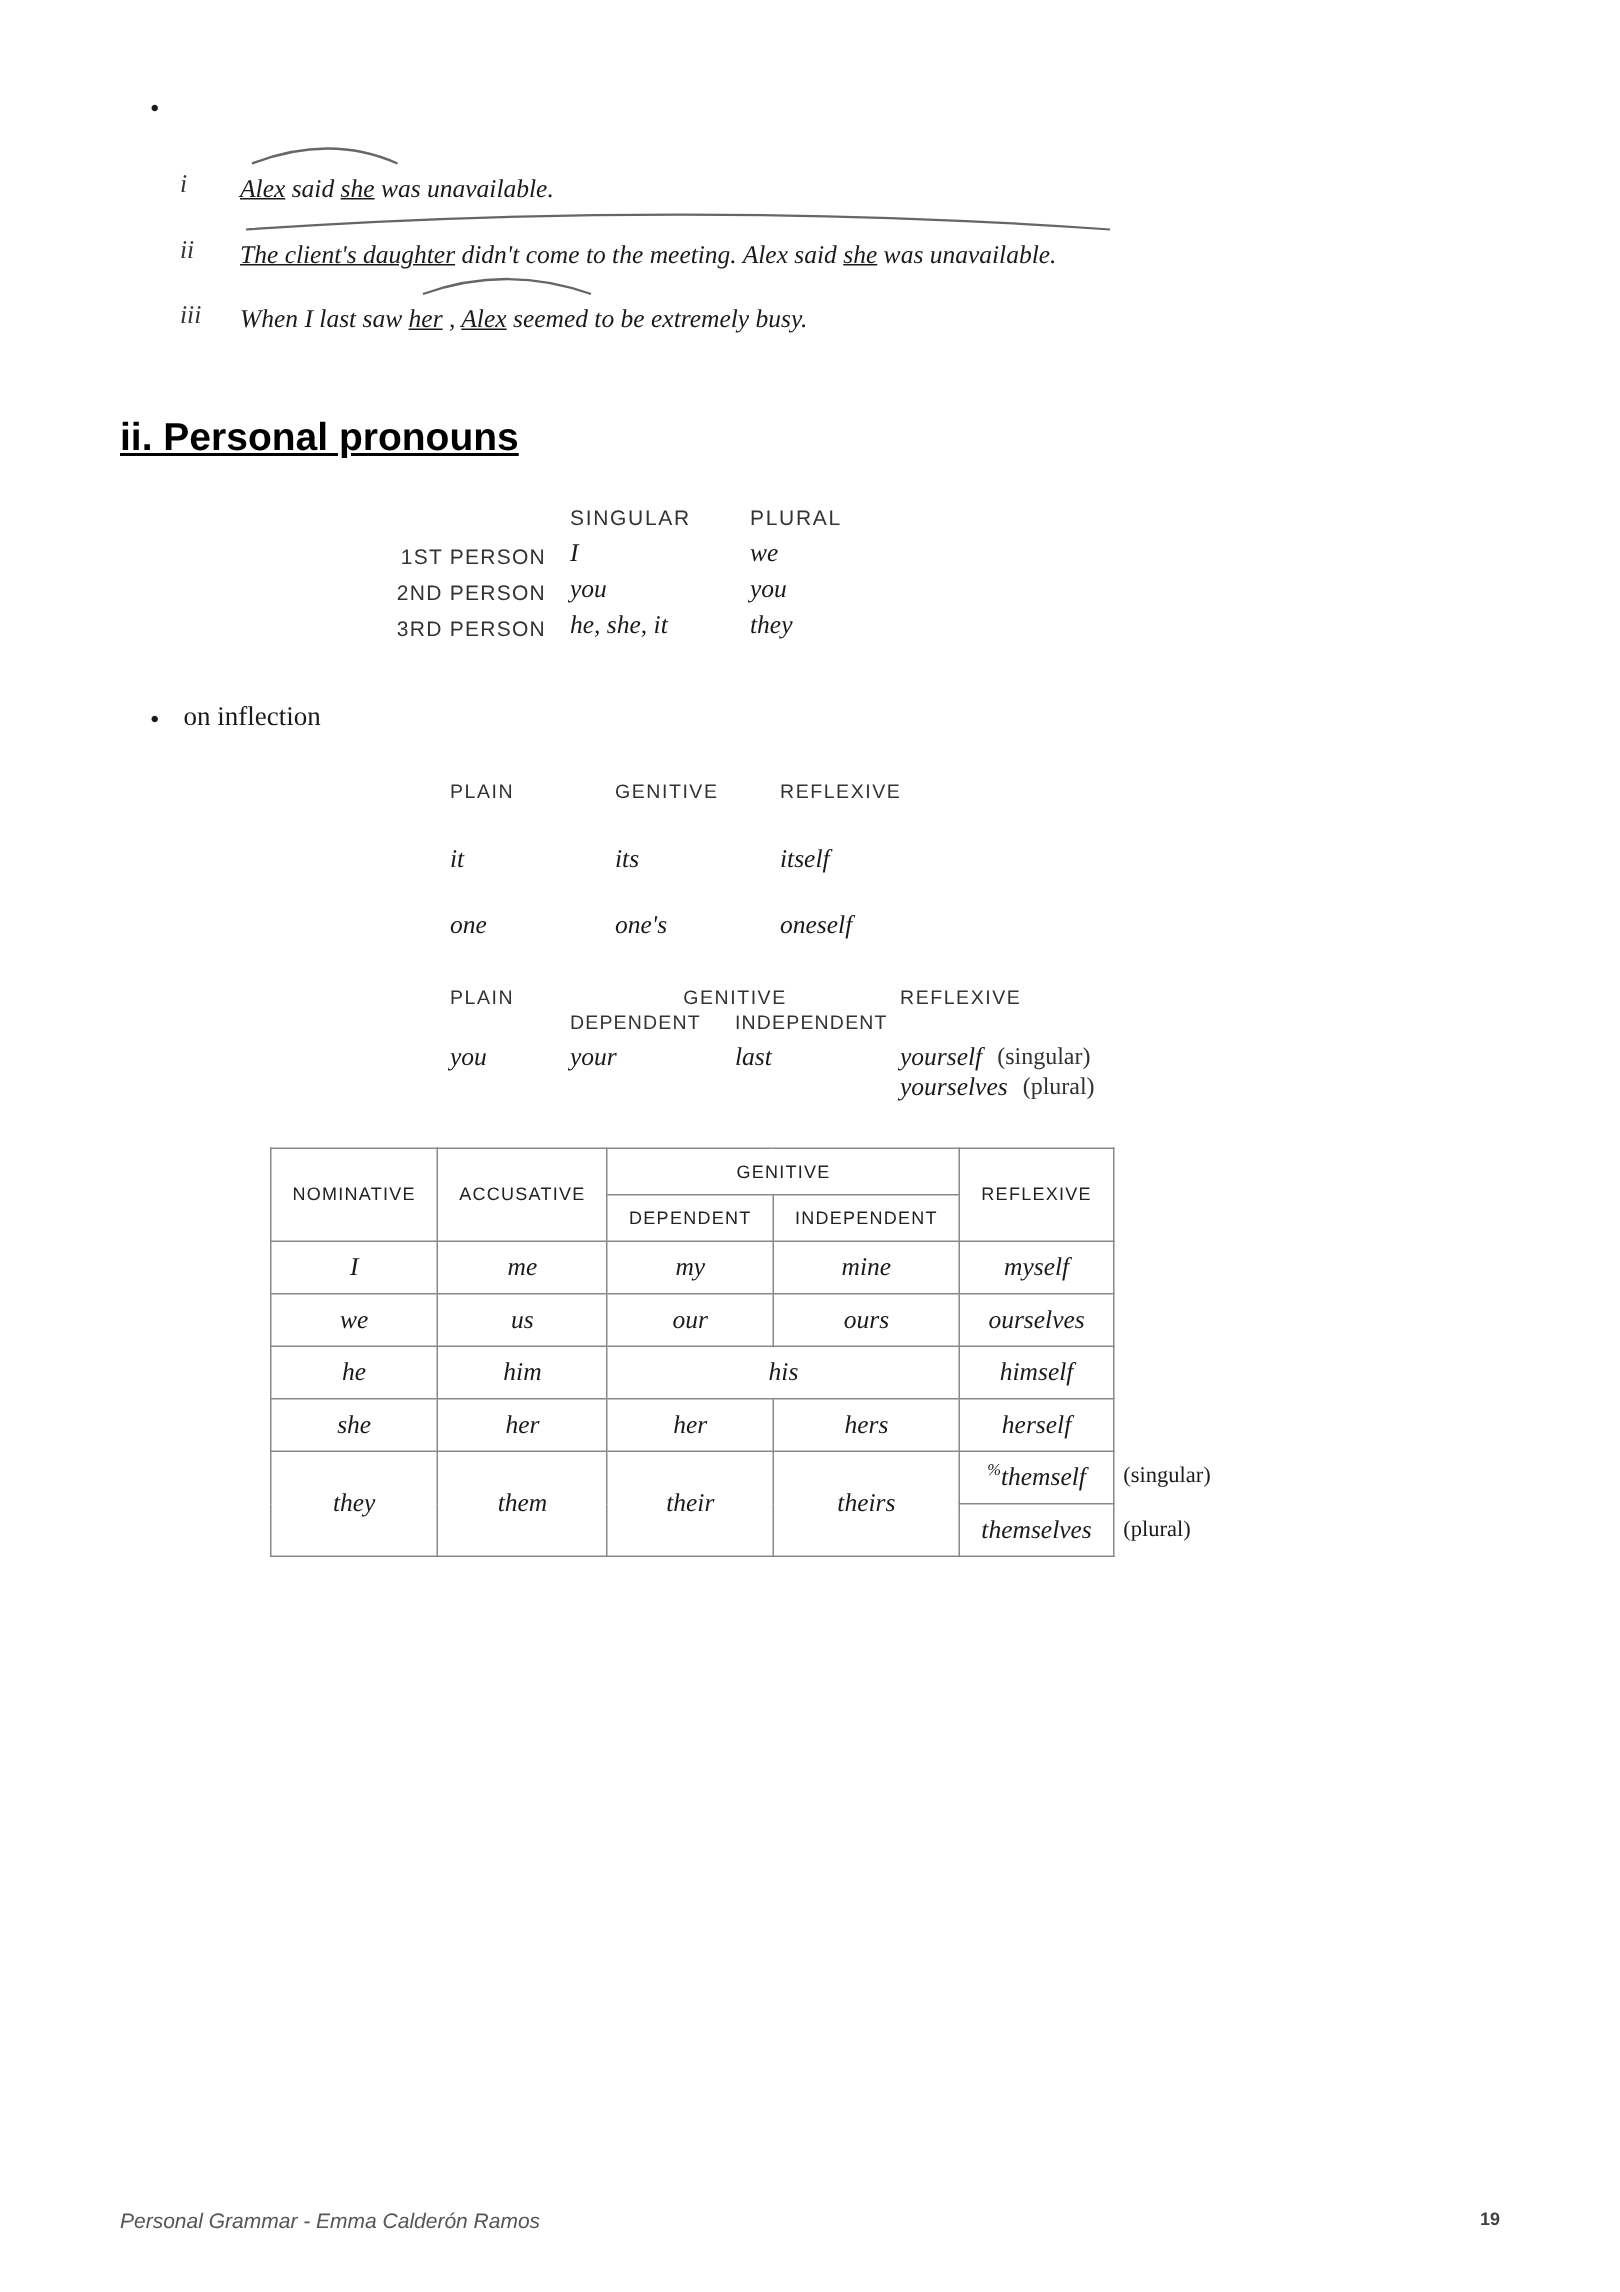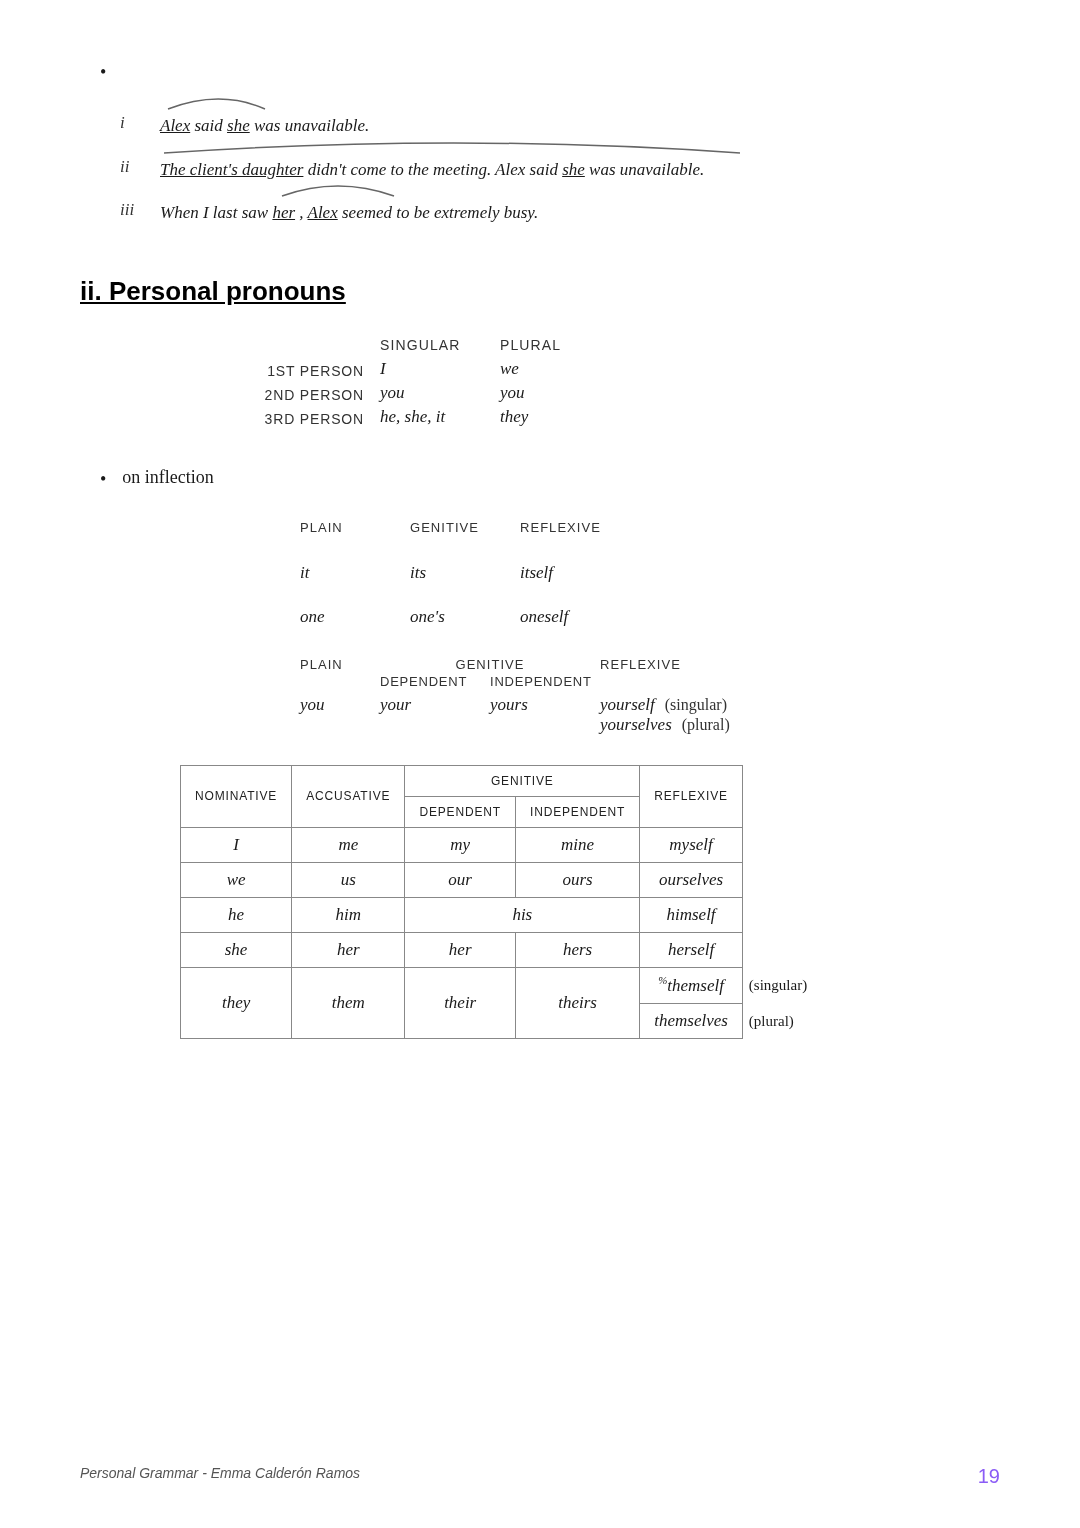--- a/index.html
+++ b/index.html
@@ -337,22 +337,23 @@
       font-size: 14px;
       color: #555;
       font-family: Arial, sans-serif;
     }
 
     .footer-left {
       font-style: italic;
     }
 
     .footer-right {
-      font-size: 20px;
-      color: #8b5cf6;
+      font-size: 12px;
+      color: #404040;
+      font-weight: bold;
     }
   </style>
 </head>
 <body>
 
 <div class="bullet-point">
   <span class="bullet-dot">•</span>
 </div>
 
 <div class="examples-section">
@@ -459,21 +460,21 @@
 
   <div class="sub-header">
     <div class="col-plain-sub"></div>
     <div class="col-dep">DEPENDENT</div>
     <div class="col-indep">INDEPENDENT</div>
   </div>
 
   <div class="row">
     <div class="val-plain"><em>you</em></div>
     <div class="val-dep"><em>your</em></div>
-    <div class="val-indep"><em>yours</em></div>
+    <div class="val-indep"><em>last</em></div>
     <div class="val-reflex">
       <div class="reflex-line">
         <em>yourself</em>
         <span class="reflex-note">(singular)</span>
       </div>
       <div class="reflex-line">
         <em>yourselves</em>
         <span class="reflex-note">(plural)</span>
       </div>
     </div>

